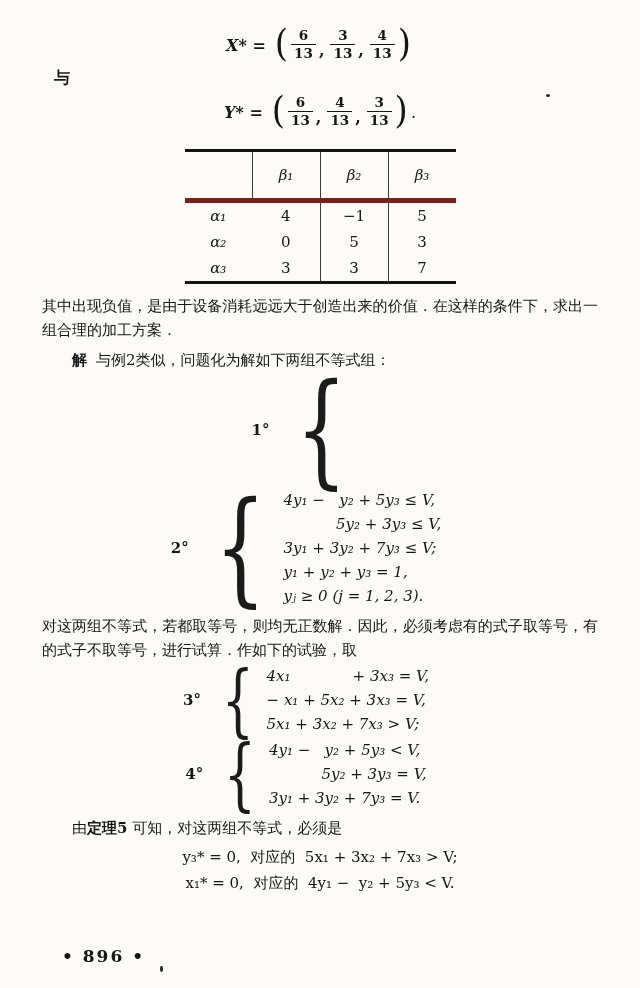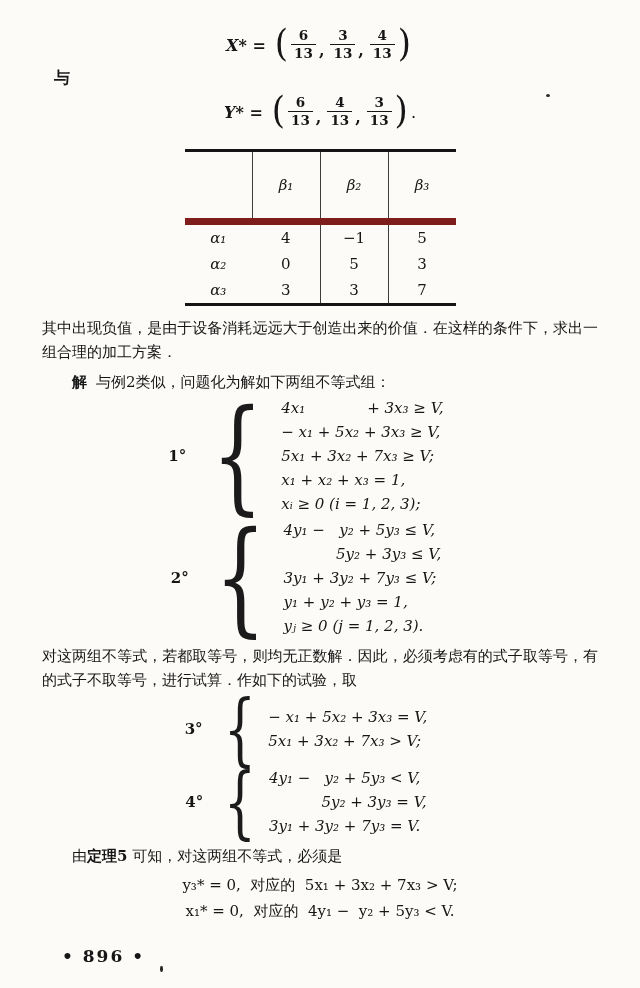--- a/index.html
+++ b/index.html
@@ -101,21 +101,21 @@
     border-top: 3px solid #141414;
     border-bottom: 3px solid #141414;
   }
   .value-table th, .value-table td {
     width: 67px;
     text-align: center;
     font-size: 15px;
     font-weight: normal;
     padding: 4px 0;
   }
-  .value-table thead th { border-bottom: 7px solid #7f1d1d; padding: 24px 0; }
+  .value-table thead th { border-bottom: 5px solid #7f1d1d; padding: 14px 0; }
   .value-table th + th, .value-table td + td { border-left: 1px solid #3c3c3c; }
   .col-header, .row-label { font-style: italic; font-weight: bold; }
 
   
   .footer {
     position: absolute;
     left: 62px;
     bottom: 22px;
     font-weight: bold;
     font-size: 17px;
@@ -210,27 +210,20 @@
     <span>其中出现负值，是由于设备消耗远远大于创造出来的价值．在这样的条件下，求出一组合理的加工方案．</span>
   </p>
 
   <p class="para indent">
     <span class="lead">解</span><span>与例2类似，问题化为解如下两组不等式组：</span>
   </p>
 
   <div class="system">
     <span class="sys-label">1°</span>
     <span class="sys-brace brace-5">{</span>
-    <div class="sys-lines">
-      <div class="eq-line">4x₁             + 3x₃ ≥ V,</div>
-      <div class="eq-line">− x₁ + 5x₂ + 3x₃ ≥ V,</div>
-      <div class="eq-line">5x₁ + 3x₂ + 7x₃ ≥ V;</div>
-      <div class="eq-line">x₁ + x₂ + x₃ = 1,</div>
-      <div class="eq-line">xᵢ ≥ 0 (i = 1, 2, 3);</div>
-    </div>
   </div>
 
   <div class="system">
     <span class="sys-label">2°</span>
     <span class="sys-brace brace-5">{</span>
     <div class="sys-lines">
       <div class="eq-line">4y₁ −   y₂ + 5y₃ ≤ V,</div>
       <div class="eq-line">           5y₂ + 3y₃ ≤ V,</div>
       <div class="eq-line">3y₁ + 3y₂ + 7y₃ ≤ V;</div>
       <div class="eq-line">y₁ + y₂ + y₃ = 1,</div>
@@ -239,20 +232,21 @@
   </div>
 
   <p class="para">
     <span>对这两组不等式，若都取等号，则均无正数解．因此，必须考虑有的式子取等号，有的式子不取等号，进行试算．作如下的试验，取</span>
   </p>
 
   <div class="system">
     <span class="sys-label">3°</span>
     <span class="sys-brace brace-3">{</span>
     <div class="sys-lines">
+      <div class="eq-line">4x₁             + 3x₃ = V,</div>
       <div class="eq-line">− x₁ + 5x₂ + 3x₃ = V,</div>
       <div class="eq-line">5x₁ + 3x₂ + 7x₃ &gt; V;</div>
     </div>
   </div>
 
   <div class="system">
     <span class="sys-label">4°</span>
     <span class="sys-brace brace-3">{</span>
     <div class="sys-lines">
       <div class="eq-line">4y₁ −   y₂ + 5y₃ &lt; V,</div>

